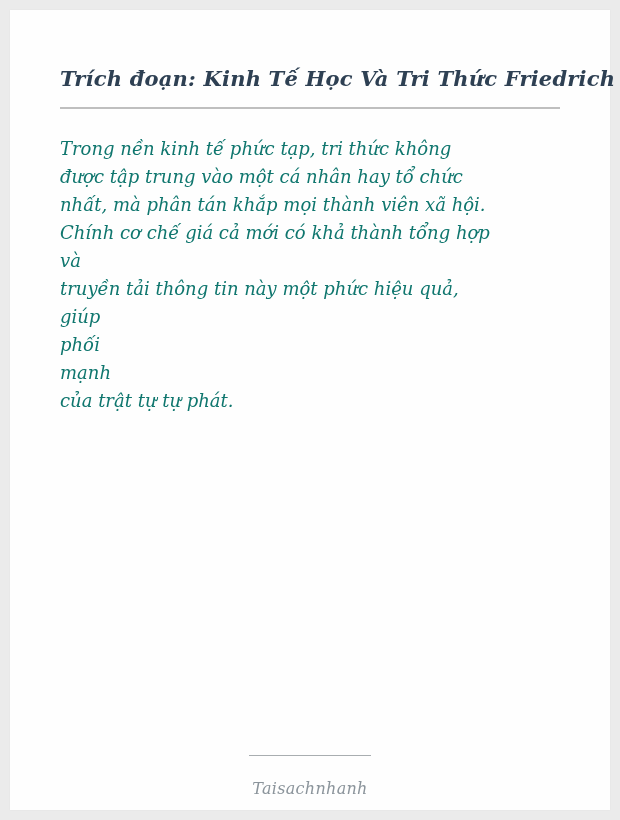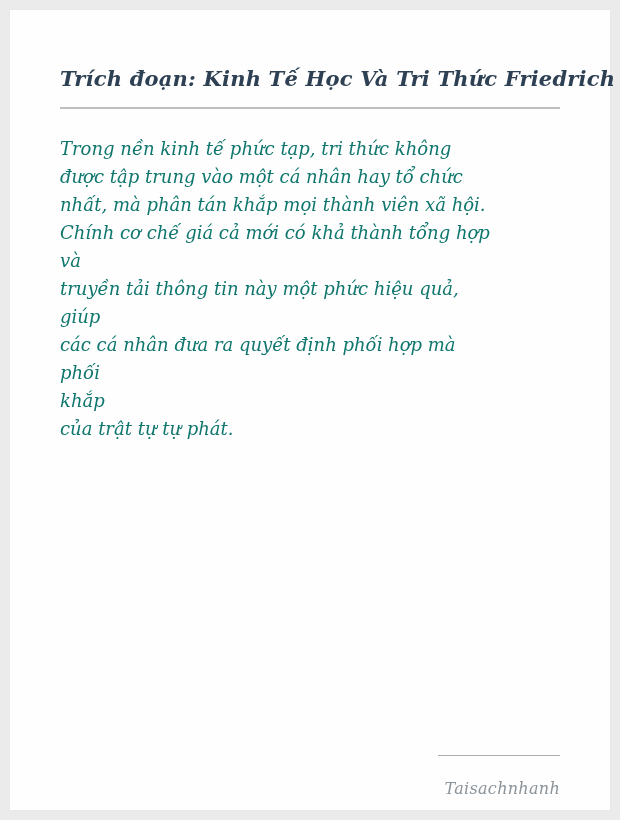--- a/index.html
+++ b/index.html
@@ -51,21 +51,21 @@
   .body-text .line {
     line-height: 28px;
     height: 28px;
     white-space: nowrap;
   }
   .footer {
     margin-top: auto;
     margin-bottom: 12px;
     display: flex;
     flex-direction: column;
-    align-items: flex-end;
+    align-items: center;
     gap: 17px;
   }
   .footer-divider {
     width: 122px;
     border: none;
     border-top: 1px solid #a8adb0;
   }
   .footer-brand {
     margin-top: 6px;
     font-size: 16px;
@@ -85,23 +85,22 @@
     <hr class="title-divider">
 
     <div class="body-text">
       <div class="line">Trong nền kinh tế phức tạp, tri thức không</div>
       <div class="line">được tập trung vào một cá nhân hay tổ chức</div>
       <div class="line">nhất, mà phân tán khắp mọi thành viên xã hội.</div>
       <div class="line">Chính cơ chế giá cả mới có khả thành tổng hợp</div>
       <div class="line">và</div>
       <div class="line">truyền tải thông tin này một phức hiệu quả,</div>
       <div class="line">giúp</div>
-      <div class="line">các cá nhân đưa ra quyết định phối hợp mà</div>
       <div class="line">phối</div>
-      <div class="line">khắp</div>
+      <div class="line">mạnh</div>
       <div class="line">của trật tự tự phát.</div>
     </div>
 
     <div class="footer">
       <hr class="footer-divider">
       <div class="footer-brand">Taisachnhanh</div>
     </div>
 
   </div>
 </div>

